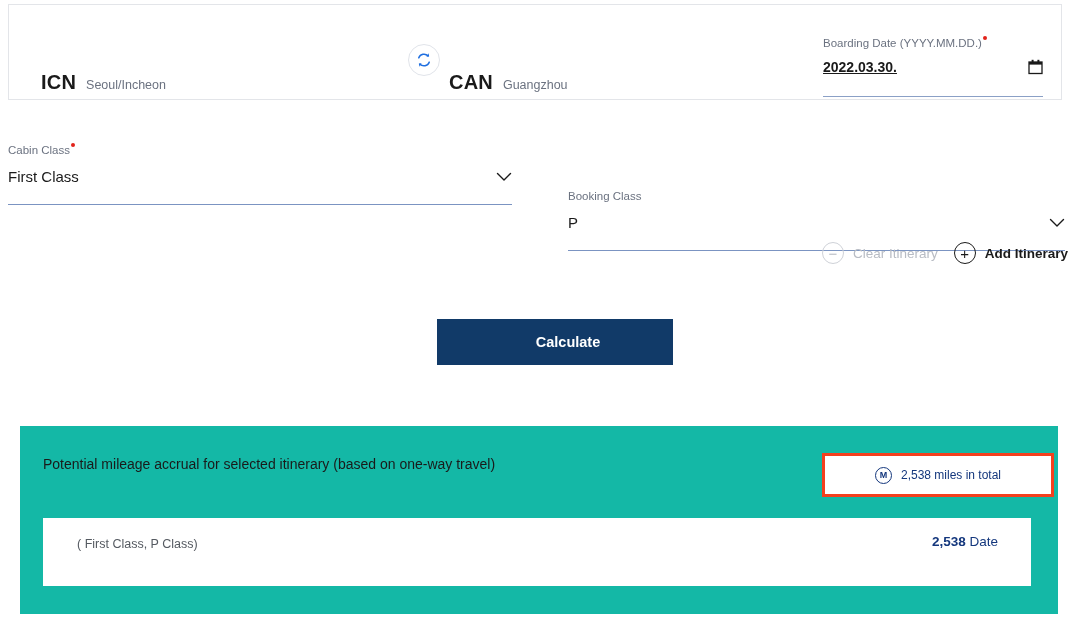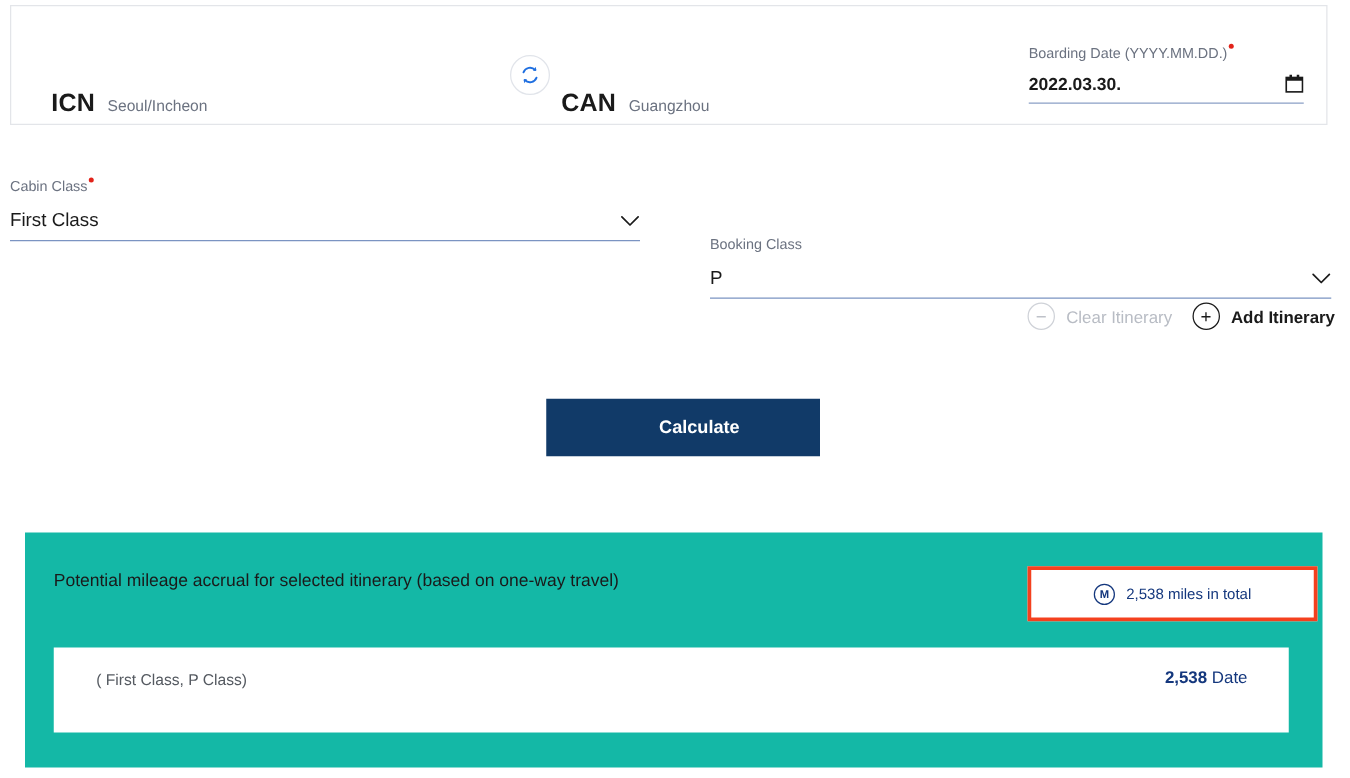--- a/index.html
+++ b/index.html
@@ -86,21 +86,22 @@
     position: relative;
     top: -7px;
     left: 1px;
   }
   .date-row {
     margin-top: 8px;
     display: flex;
     align-items: center;
     justify-content: space-between;
     border-bottom: 1px solid #8ba0c6;
-    padding-bottom: 7px;
+    padding-bottom: 21px;
+    text-decoration: underline;
   }
   .date-value {
     font-size: 14px;
     font-weight: bold;
     color: #1a1a1a;
     background: transparent;
     border: none;
     outline: none;
     font-family: "Liberation Sans", sans-serif;
     padding: 0;
@@ -119,21 +120,21 @@
     position: absolute;
   }
   .select-field.cabin   { left: 8px;   top: 140px; width: 504px; }
   .select-field.booking { left: 568px; top: 140px; width: 497px; margin-top: 46px; }
   .select-row {
     margin-top: 10px;
     display: flex;
     align-items: center;
     justify-content: space-between;
     border-bottom: 1px solid #7b94c2;
-    padding-bottom: 7px;
+    padding-bottom: 19px;
     cursor: pointer;
   }
   .select-value {
     font-size: 15px;
     color: #1a1a1a;
   }
   .chev {
     line-height: 0;
   }
 
@@ -181,21 +182,21 @@
   .itin-btn.disabled .itin-label {
     color: #b8bcc4;
     font-weight: normal;
   }
 
   
   .calc-btn {
     position: absolute;
     left: 437px;
     top: 319px;
-    width: 219px;
+    width: 236px;
     height: 46px;
     background: #113a68;
     color: #ffffff;
     border: none;
     font-size: 14.5px;
     font-weight: bold;
     cursor: pointer;
     font-family: "Liberation Sans", sans-serif;
     padding-left: 32px;
   }

